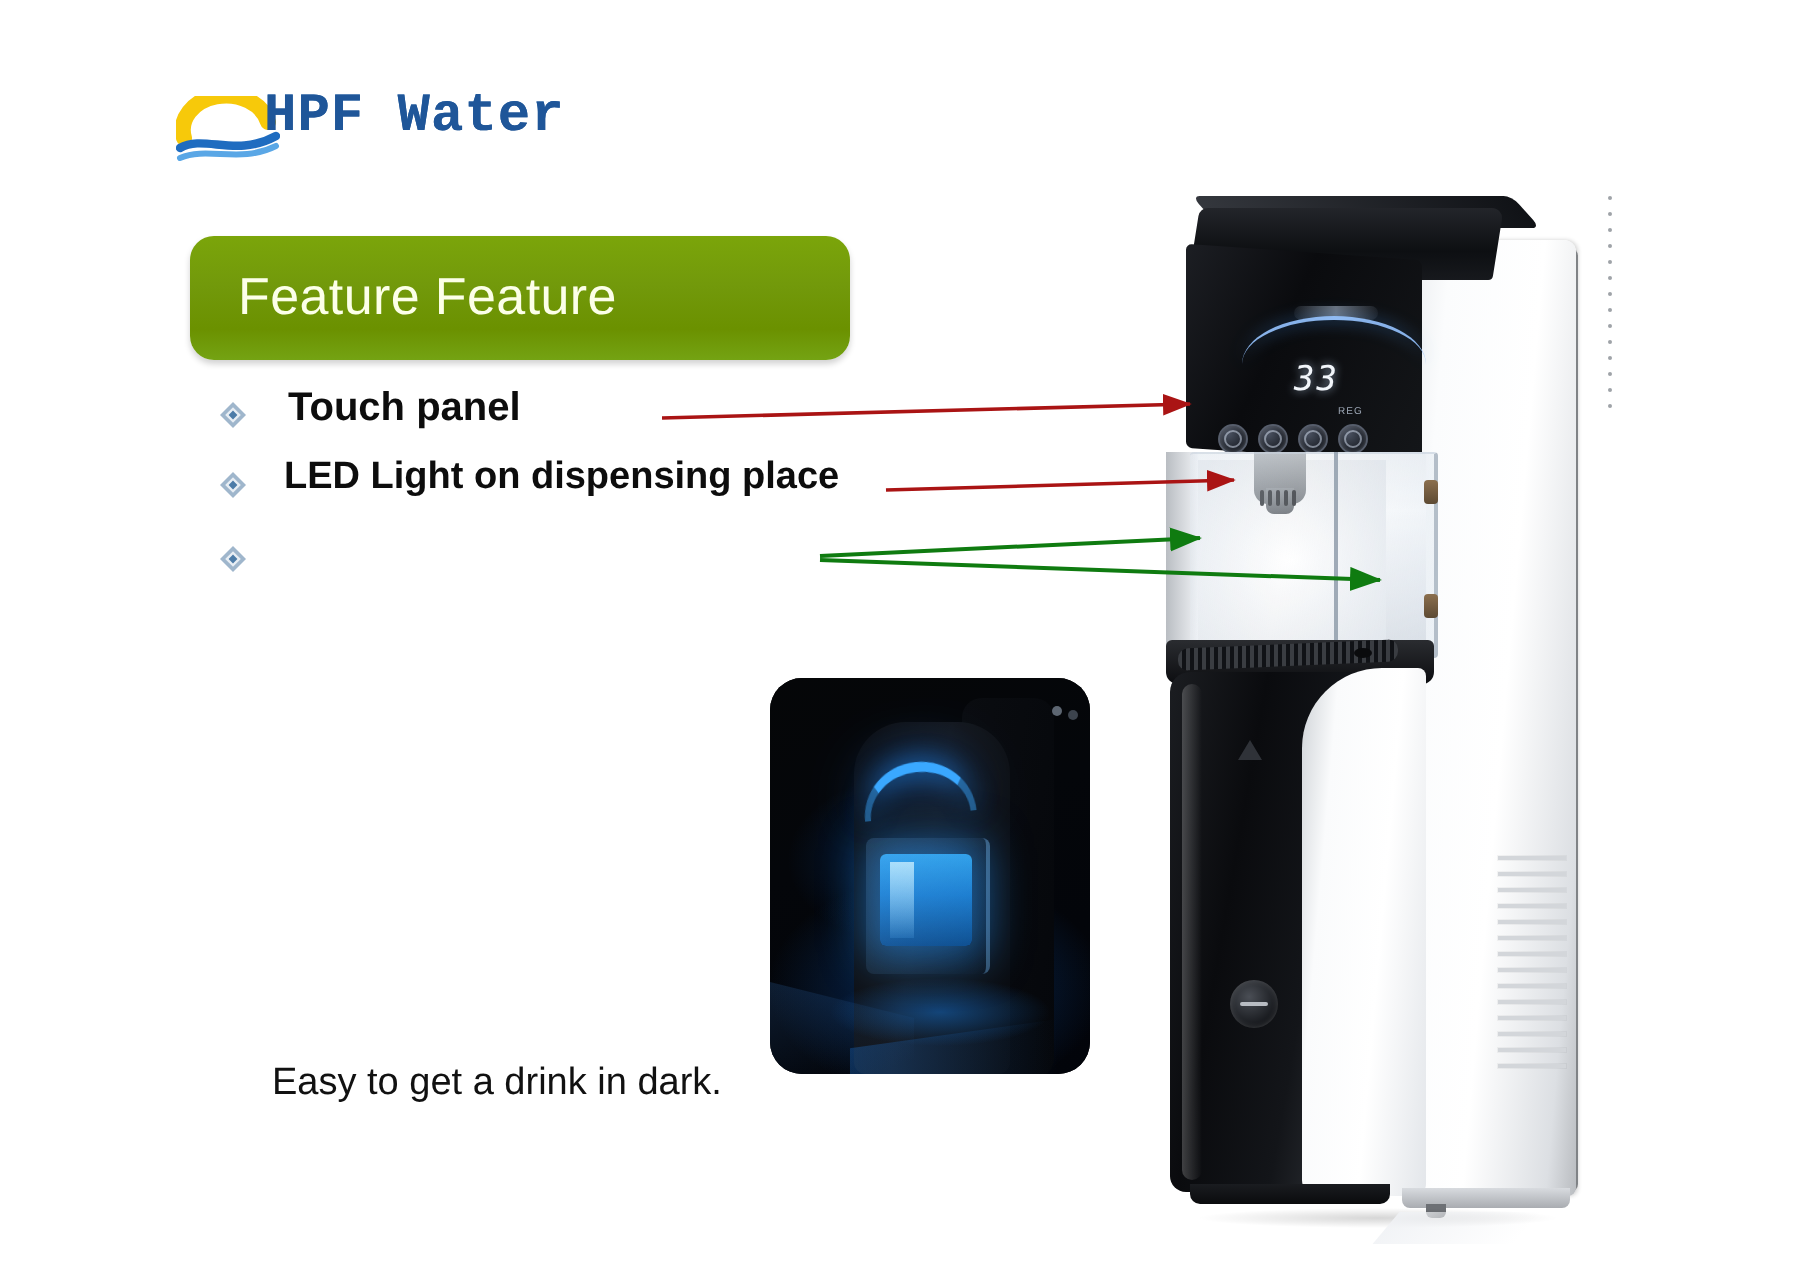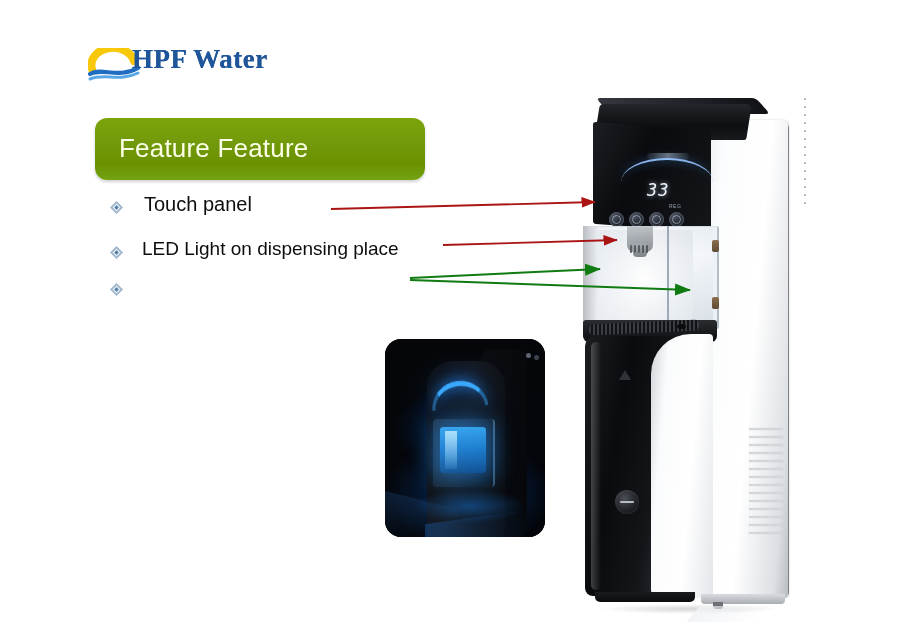--- a/index.html
+++ b/index.html
@@ -5,21 +5,21 @@
   html,body{margin:0;padding:0;background:#ffffff;}
   body{width:906px;height:643px;position:relative;overflow:hidden;
        font-family:"Liberation Sans",sans-serif;}
 
   .slide{position:absolute;inset:0;background:#fff;}
 
   
   #logo{position:absolute;left:88px;top:44px;width:230px;height:42px;}
   #logo-mark{position:absolute;left:0;top:4px;width:52px;height:34px;}
   #logo-text{position:absolute;left:44px;top:0px;font-size:27px;font-weight:bold;
-             font-family:Liberation Serif, serif;letter-spacing:.5px;
+             font-family:Liberation Mono, monospace;letter-spacing:.5px;
              background:linear-gradient(180deg,#2f6fb5 0%,#1c4e8f 55%,#19508f 100%);
              -webkit-background-clip:text;background-clip:text;color:#1d5architecture;
              color:#1f5699;white-space:nowrap;}
 
   
   #banner{position:absolute;left:95px;top:118px;width:345px;height:62px;}
   #banner-face{position:absolute;left:0;top:0;width:330px;height:62px;border-radius:12px;
       background:linear-gradient(180deg,#7ba50a 0%,#72990b 40%,#6b9100 75%,#74a313 100%);
       box-shadow:0 2px 3px rgba(0,0,0,.18);}
   #banner-side{position:absolute;left:312px;top:6px;width:34px;height:50px;
@@ -29,24 +29,24 @@
   #banner-top{position:absolute;left:14px;top:-5px;width:310px;height:12px;
       background:linear-gradient(90deg,#8dba1c,#5e8200);
       transform:skewX(47deg);border-radius:6px;z-index:-1;}
   #banner-label{position:absolute;left:24px;top:15px;font-size:26px;color:#fcffe8;
       letter-spacing:.2px;font-family:"Liberation Sans",sans-serif;}
 
   
   #features{position:absolute;left:110px;top:193px;width:420px;}
   .feat{position:relative;height:31px;}
   .feat .bul{position:absolute;left:0;top:8px;width:13px;height:13px;}
-  .feat .txt{position:absolute;left:32px;top:0px;font-size:19px;font-weight:normal;
+  .feat .txt{position:absolute;left:32px;top:0px;font-size:19px;font-weight:bold;
              color:#0d0d0d;white-space:nowrap;}
   .feat.f1 .txt{font-size:20px;left:34px;}
-  .feat.f2{margin-top:14px;}
+  .feat.f2{margin-top:4px;}
   .feat.f3{margin-top:6px;}
 
   
   #arrows{position:absolute;left:0;top:0;width:906px;height:643px;pointer-events:none;}
 
   
   #photo{position:absolute;left:385px;top:339px;width:160px;height:198px;
          border-radius:16px;overflow:hidden;background:#000;}
   #photo .bg{position:absolute;inset:0;
       background:
@@ -373,14 +373,15 @@
     <div class="floor"></div>
     <div class="floor2"></div>
     <div class="base"></div>
     <div class="niche"></div>
     <div class="nichehi"></div>
     <div class="cover"></div>
     <div class="led"></div>
     <div class="spark"></div>
   </div>
 
+  <div id="caption">Easy to get a drink in dark.</div>
 
 </div>
 
 </body></html>

